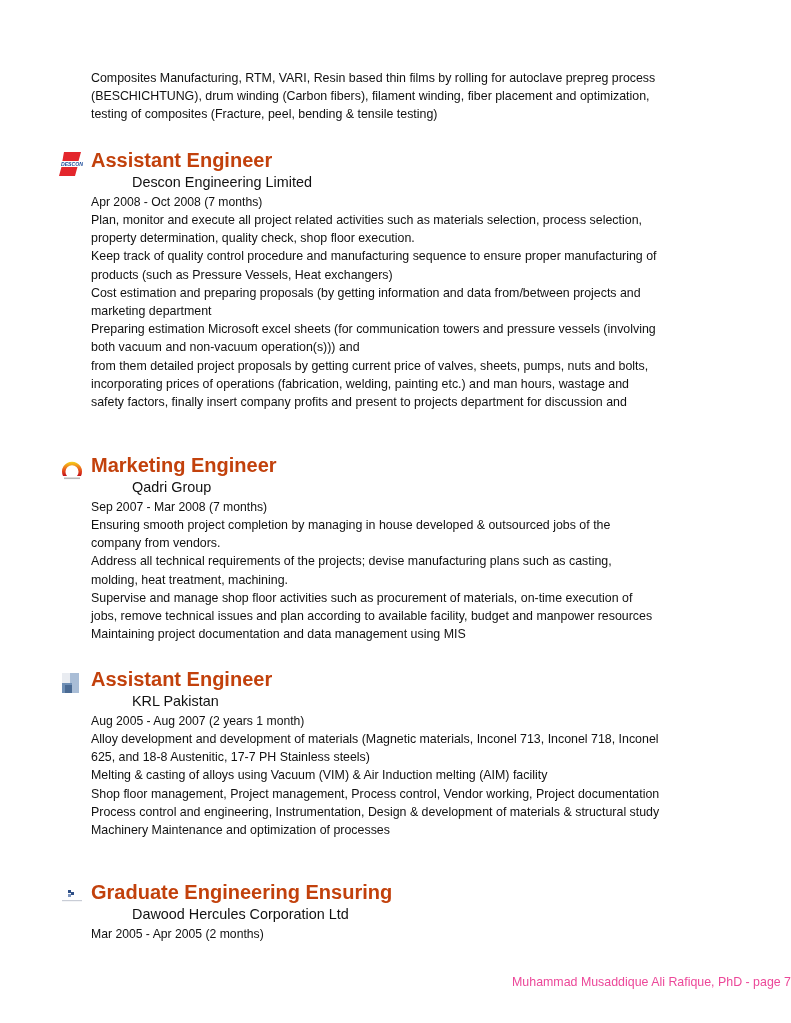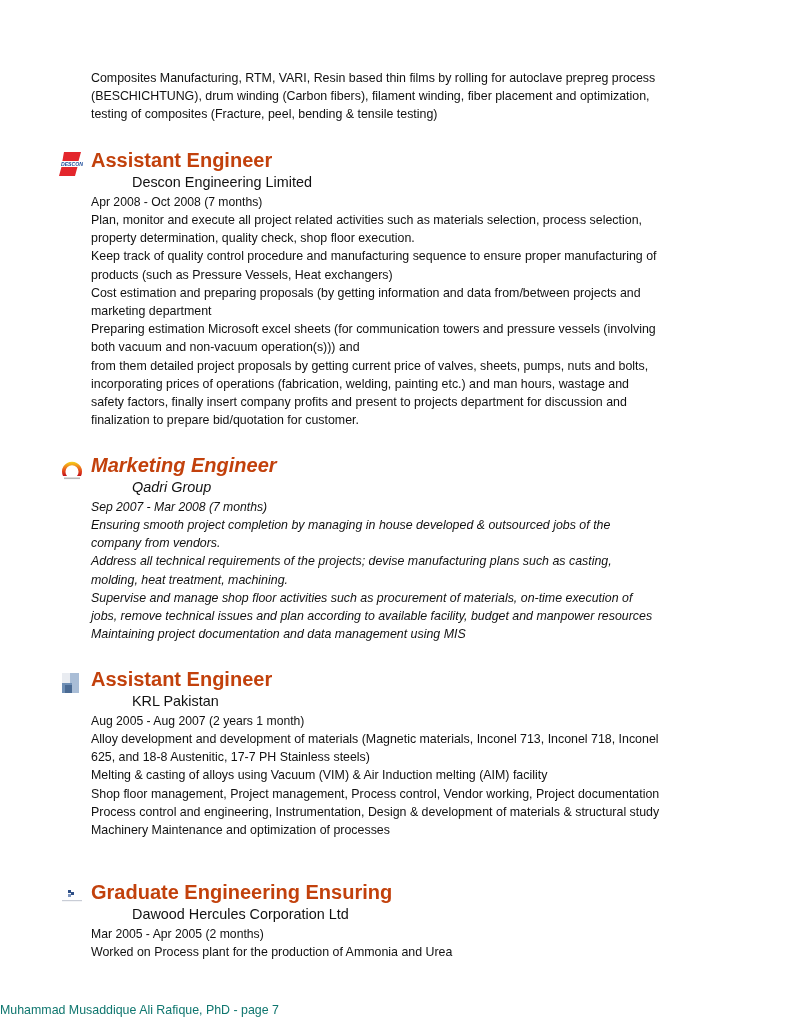--- a/index.html
+++ b/index.html
@@ -23,22 +23,22 @@
     }
     .job-company { font-size: 14.4px; line-height: 22px; color: #111; margin-left: 41px; }
     .job-dates { font-size: 12.2px; line-height: 18px; }
     .job-desc { font-size: 12.4px; line-height: 18.2px; }
     .job-desc p { margin: 0; }
     .logo {
       position: absolute; left: -32px; top: 2px; width: 26px; height: 24px;
     }
     .logo svg { width: 100%; height: 100%; display: block; }
     .footer {
-      position: absolute; left: 0; top: 974px; width: 791px; text-align: left;
-      font-size: 12.4px; color: #0f766e; line-height: 16px; margin-top: 28px;
+      position: absolute; left: 0; top: 974px; width: 791px; text-align: right;
+      font-size: 12.4px; color: #ec4899; line-height: 16px;
     }
   </style>
 </head>
 <body>
 
 <div class="page">
 
   <div class="intro">
     <p>Composites Manufacturing, RTM, VARI, Resin based thin films by rolling for autoclave prepreg process</p>
     <p>(BESCHICHTUNG), drum winding (Carbon fibers), filament winding, fiber placement and optimization,</p>
@@ -62,25 +62,24 @@
       <p>property determination, quality check, shop floor execution.</p>
       <p>Keep track of quality control procedure and manufacturing sequence to ensure proper manufacturing of</p>
       <p>products (such as Pressure Vessels, Heat exchangers)</p>
       <p>Cost estimation and preparing proposals (by getting information and data from/between projects and</p>
       <p>marketing department</p>
       <p>Preparing estimation Microsoft excel sheets (for communication towers and pressure vessels (involving</p>
       <p>both vacuum and non-vacuum operation(s))) and</p>
       <p>from them detailed project proposals by getting current price of valves, sheets, pumps, nuts and bolts,</p>
       <p>incorporating prices of operations (fabrication, welding, painting etc.) and man hours, wastage and</p>
       <p>safety factors, finally insert company profits and present to projects department for discussion and</p>
-      <p>finalization to prepare bid/quotation for customer.</p>
     </div>
   </div>
 
-  <div class="job" style="top:455px;font-style:italic;">
+  <div class="job" style="top:455px;">
     <div class="logo">
       <svg viewBox="0 0 26 24">
         <defs>
           <linearGradient id="qg" x1="0" y1="0" x2="0" y2="1">
             <stop offset="0" stop-color="#f6d31a"></stop>
             <stop offset="0.6" stop-color="#e8521c"></stop>
             <stop offset="1" stop-color="#c2121b"></stop>
           </linearGradient>
         </defs>
         <path d="M4,19 A10,10 0 1 1 22,19 L18,19 A6.5,6.5 0 1 0 8,19 Z" fill="url(#qg)"></path>
@@ -128,19 +127,16 @@
       <svg viewBox="0 0 26 24">
         <rect x="9" y="6" width="3" height="3" fill="#2f4f86"></rect>
         <rect x="12" y="8" width="3" height="3" fill="#2f4f86"></rect>
         <rect x="9" y="10" width="3" height="3" fill="#7d95bf"></rect>
         <rect x="3" y="16" width="20" height="1.2" fill="#c9cdd6"></rect>
       </svg>
     </div>
     <div class="job-title">Graduate Engineering Ensuring</div>
     <div class="job-company">Dawood Hercules Corporation Ltd</div>
     <div class="job-dates">Mar 2005 - Apr 2005 (2 months)</div>
-    <div class="job-desc">
-      <p>Worked on Process plant for the production of Ammonia and Urea</p>
-    </div>
   </div>
 
   <div class="footer">Muhammad Musaddique Ali Rafique, PhD - page 7</div>
 </div>
 
 </body></html>

